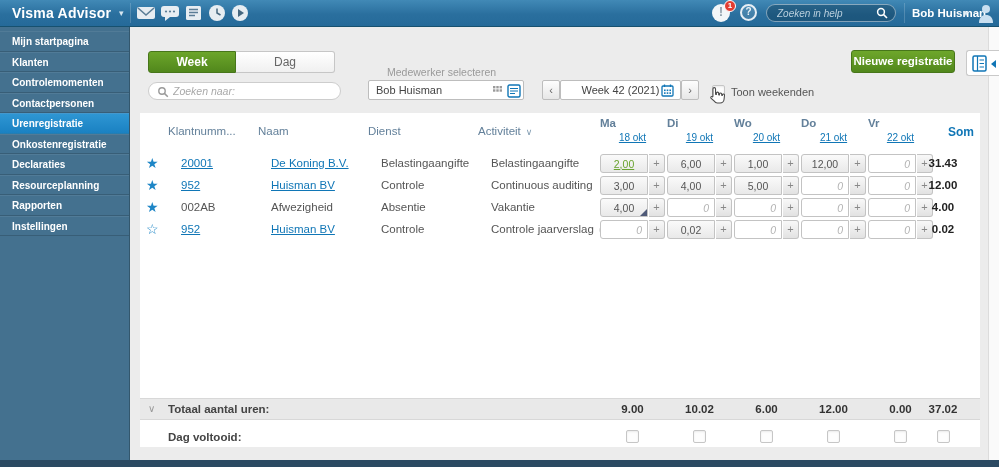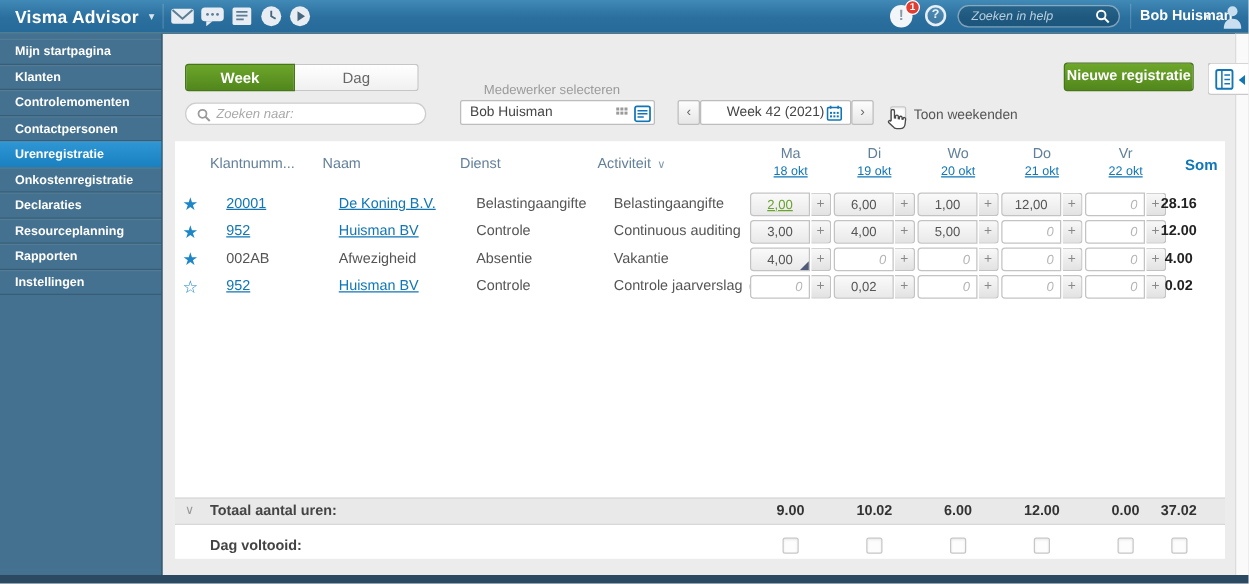--- a/index.html
+++ b/index.html
@@ -82,21 +82,21 @@
     border-right:none; border-radius:3px 0 0 3px; cursor:pointer; }
   .panel-btn .nb { position:absolute; left:4px; top:4px; }
   .panel-caret { position:absolute; left:24px; top:9px; width:0; height:0;
     border-top:4px solid transparent; border-bottom:4px solid transparent; border-right:5px solid #1076b6; }
 
   .right-strip { position:absolute; left:988px; top:27px; width:11px; height:433px; background:#fafafa; border-left:1px solid #dcdcdc; }
 
   
   .table-panel { position:absolute; left:140px; top:113px; width:840px; height:334px; background:#fff; }
   .th { position:absolute; font-size:11.5px; color:#63809a; }
-  .th-day { position:absolute; width:65px; text-align:center; font-size:11.5px; color:#63809a; }
+  .th-day { position:absolute; width:65px; text-align:left; font-size:11.5px; color:#63809a;font-weight:bold; }
   .th-date { position:absolute; width:65px; text-align:center; font-size:10px; }
   .th-date a { color:#1076b6; text-decoration:underline; cursor:pointer; }
   .th-som { position:absolute; left:912px; top:125px; width:62px; text-align:right; font-size:12px; font-weight:bold; color:#1076b6; }
   .sort-chev { color:#7d99af; font-size:9px; margin-left:5px; }
   .sort-chev::before { content:"∨"; }
 
   .star { position:absolute; left:146px; width:18px; font-size:14px; color:#1e86c6; line-height:22px; cursor:pointer; }
   .star.filled::before { content:"★"; }
   .star.outline::before { content:"☆"; }
   .cell { position:absolute; font-size:11.5px; color:#555; line-height:22px; white-space:nowrap;margin-left:13px; }
@@ -297,21 +297,21 @@
       <span class="hplus"></span>
     </span>
   <span class="hcell" style="left:801px; top:154px">
       <input class="hinput filled" value="12,00" style="">
       <span class="hplus"></span>
     </span>
   <span class="hcell" style="left:868px; top:154px">
       <input class="hinput zero" value="0" style="">
       <span class="hplus"></span>
     </span>
-  <span class="sum" style="top:152px">28.16</span>
+  <span class="sum" style="top:152px">31.43</span>
 
   <span class="star filled" style="top:174px"></span>
   <span class="cell c-klant" style="top:174px"><a>952</a></span>
   <span class="cell c-naam" style="top:174px"><a>Huisman BV</a></span>
   <span class="cell c-dienst" style="top:174px">Controle</span>
   <span class="cell c-act" style="top:174px">Continuous auditing</span>
   <span class="hcell" style="left:600px; top:176px">
       <input class="hinput filled" value="3,00" style="">
       <span class="hplus"></span>
     </span>

